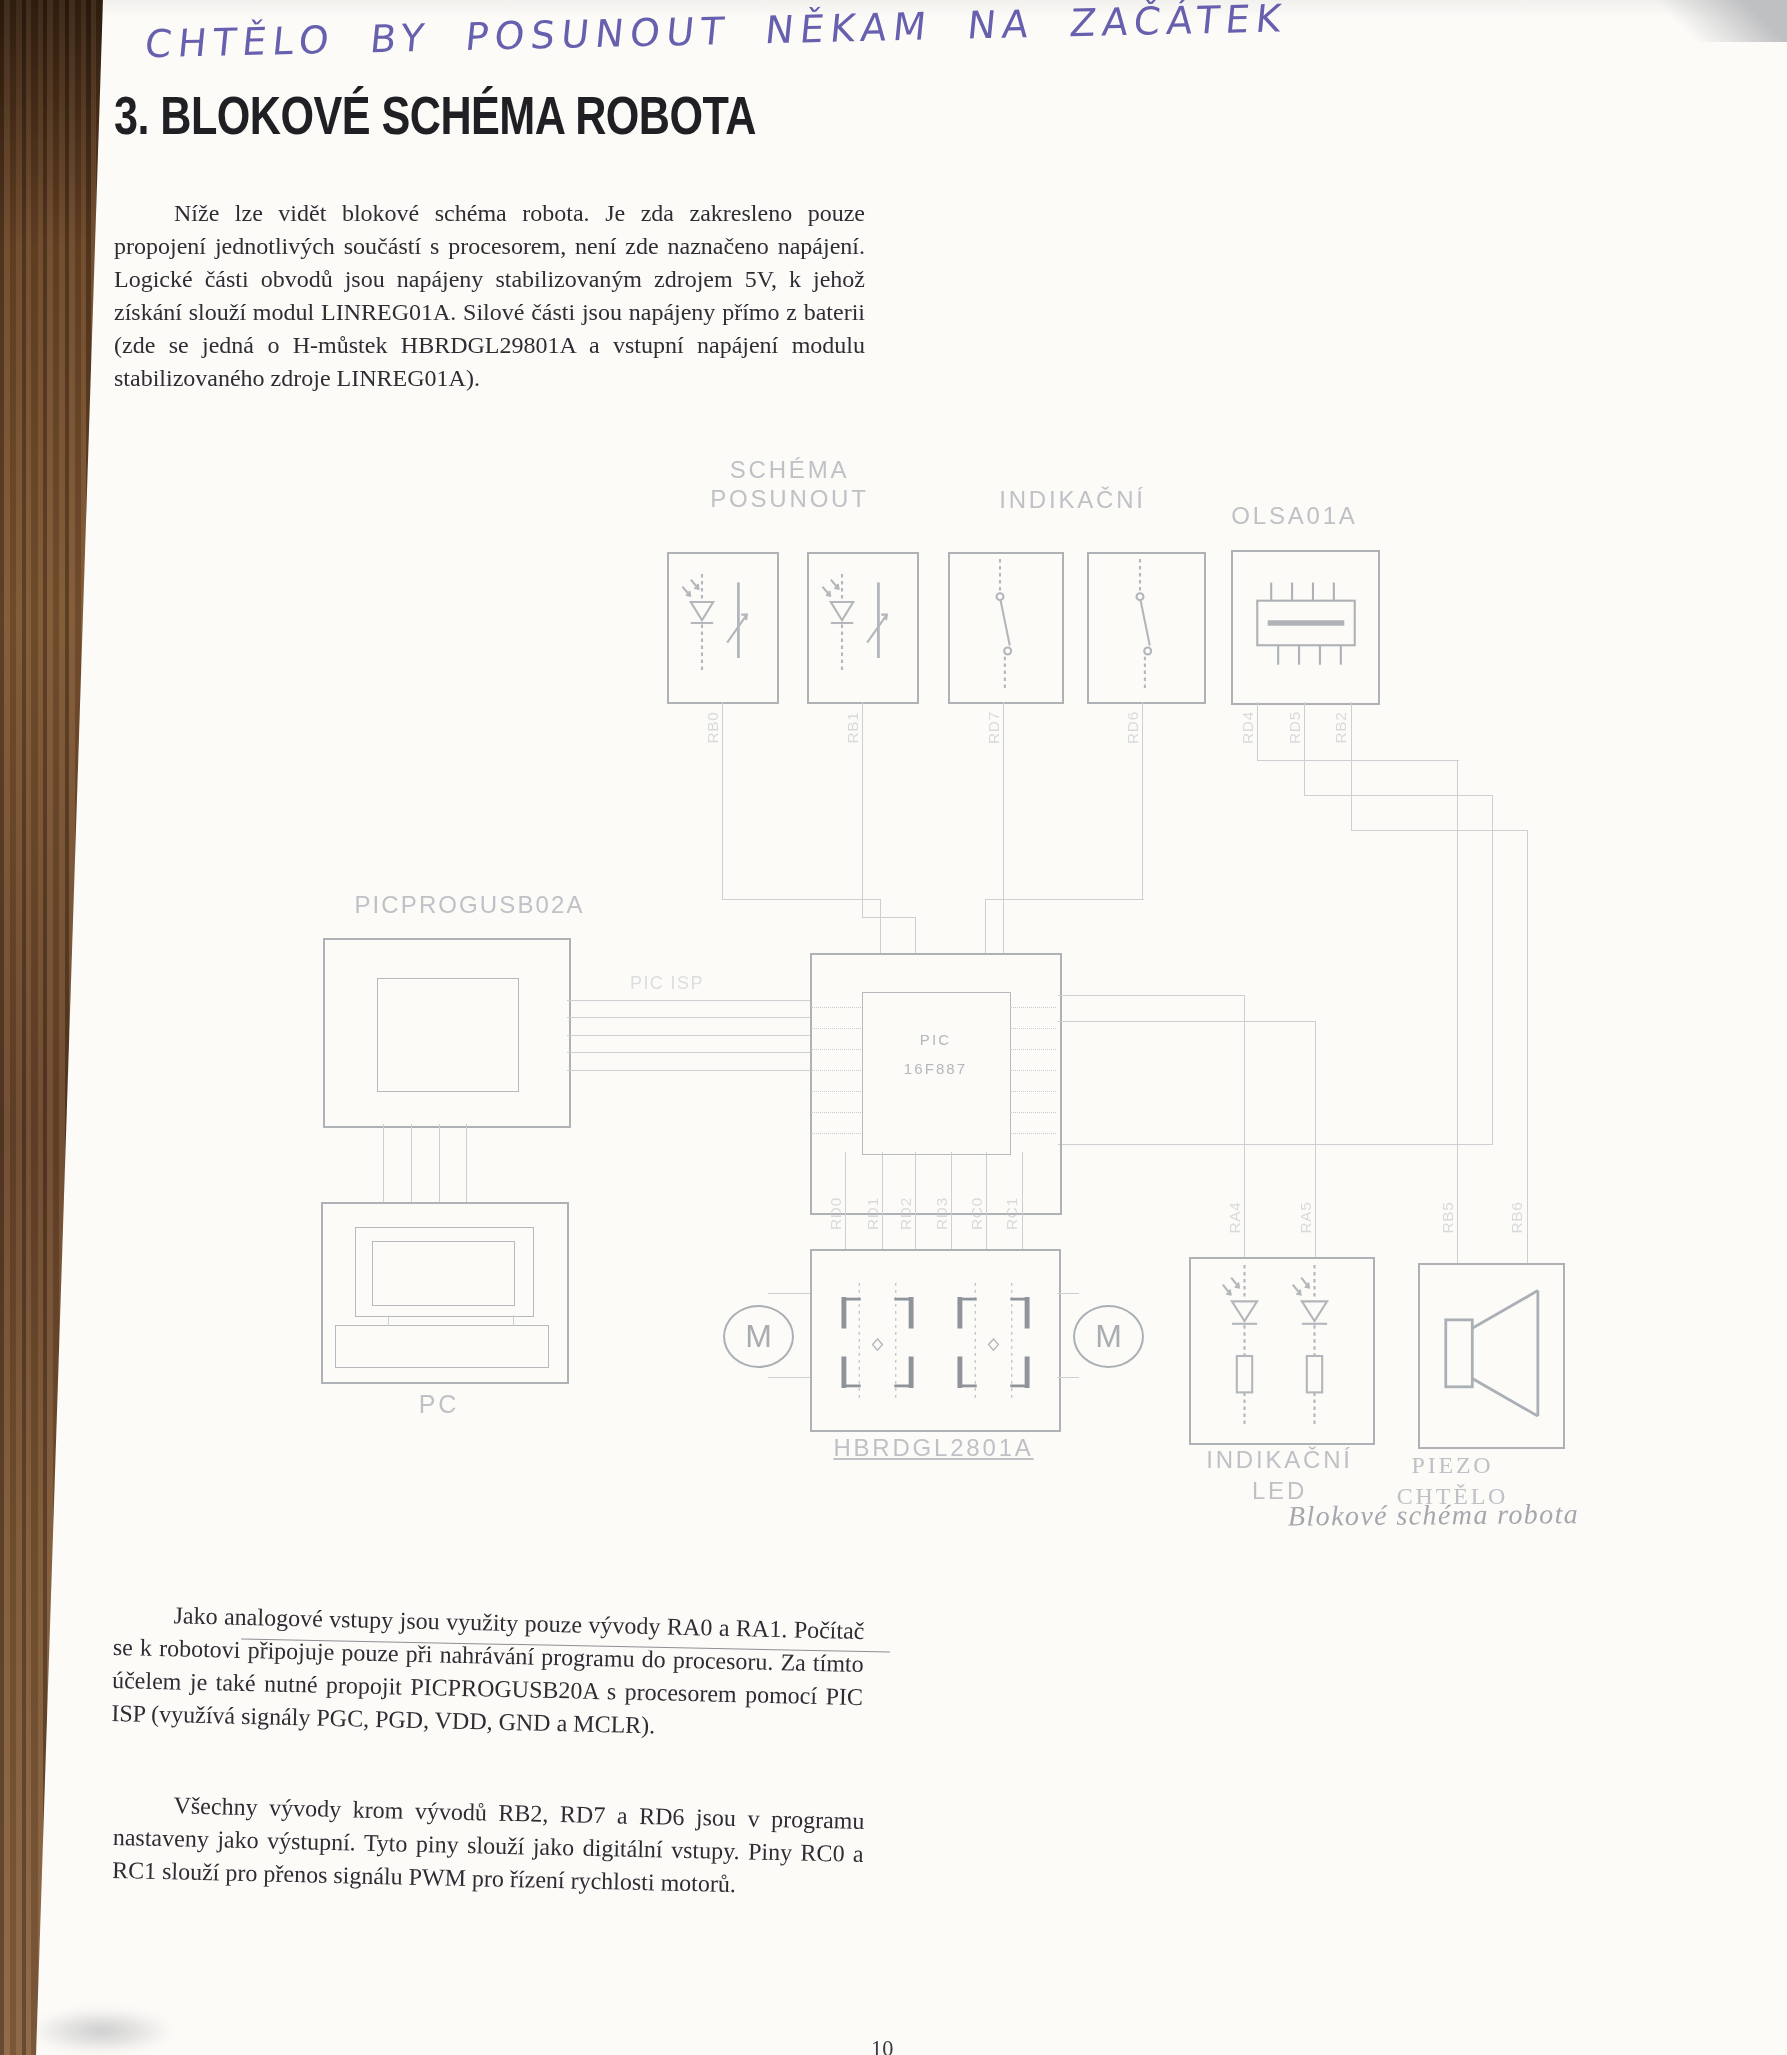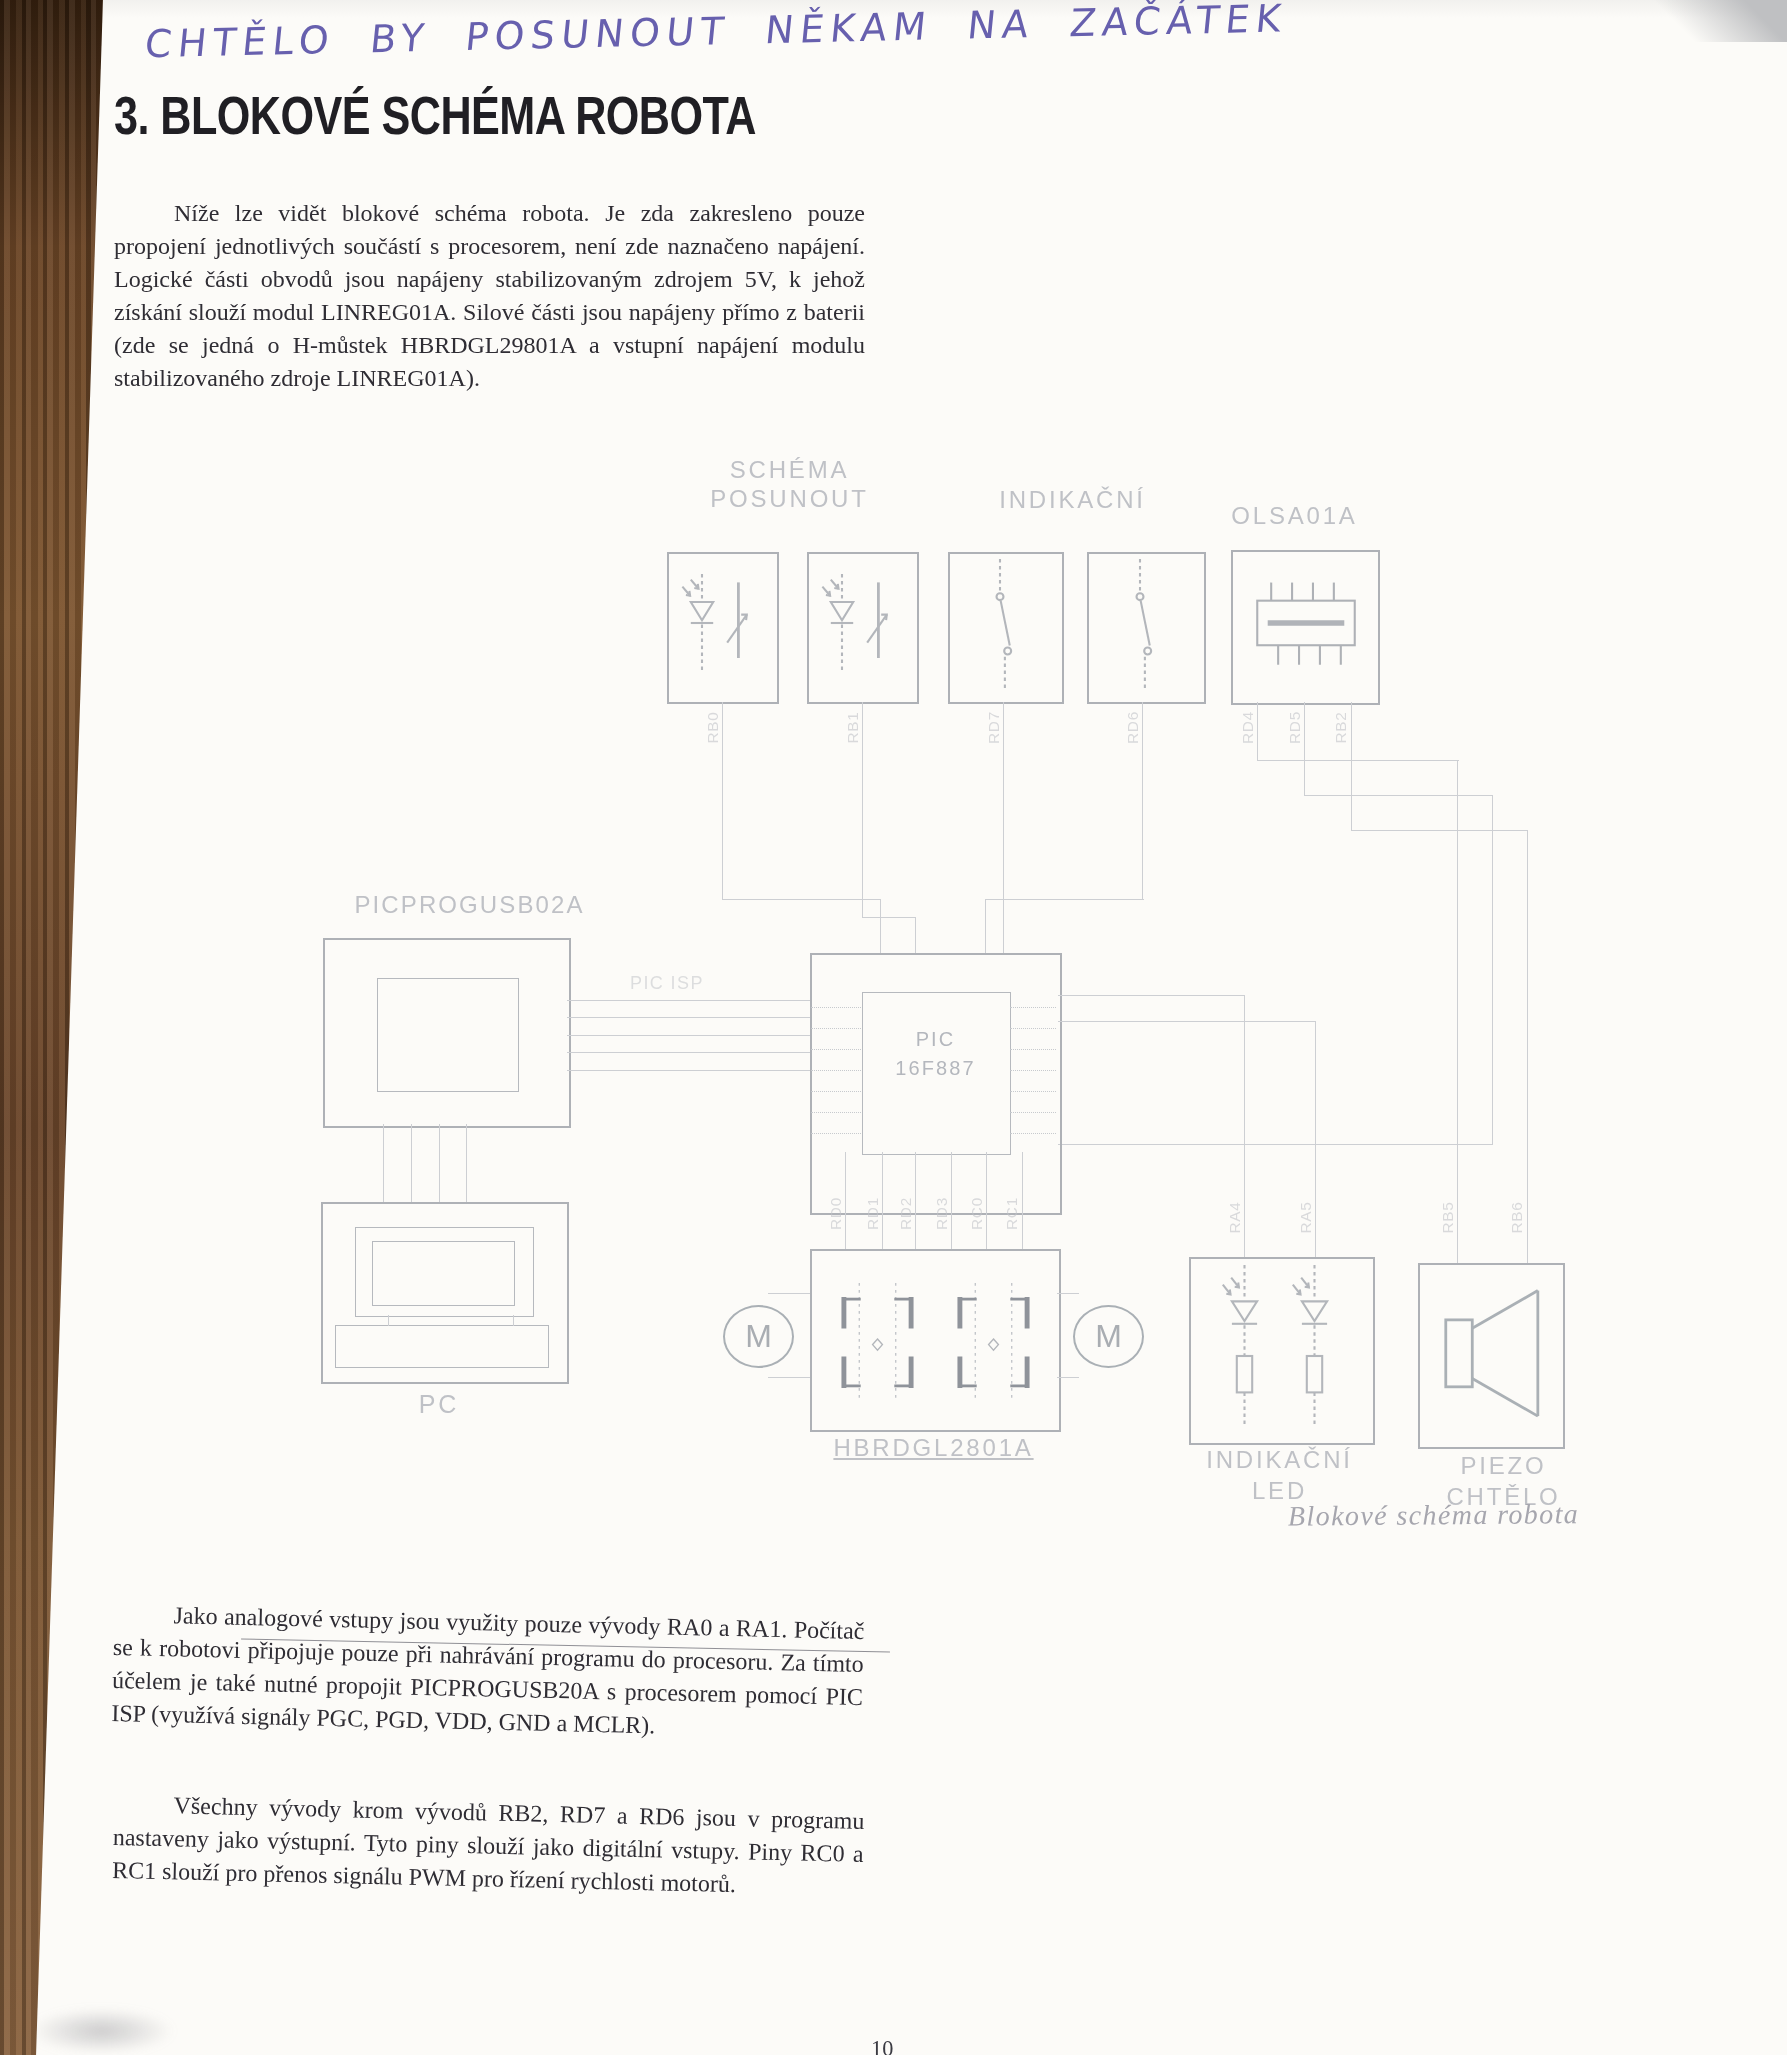--- a/index.html
+++ b/index.html
@@ -179,21 +179,21 @@
       <div class="wire" style="left:567px;top:1052px;width:243px;height:1.4px;"></div>
       <div class="wire" style="left:567px;top:1070px;width:243px;height:1.4px;"></div>
 
       <div class="wire" style="left:383px;top:1124px;width:1.4px;height:78px;"></div>
       <div class="wire" style="left:411px;top:1124px;width:1.4px;height:78px;"></div>
       <div class="wire" style="left:439px;top:1124px;width:1.4px;height:78px;"></div>
       <div class="wire" style="left:466px;top:1124px;width:1.4px;height:78px;"></div>
 
       <div class="dg-box" style="left:810px;top:953px;width:248px;height:258px;"></div>
       <div class="dg-box-thin" style="left:862px;top:992px;width:147px;height:161px;"></div>
-      <div class="dg-label" style="left:862px;top:1025px;width:147px;font-size:20px;letter-spacing:2.1px;color:#b4b7bd;">
+      <div class="dg-label" style="left:862px;top:1025px;width:147px;font-size:15px;letter-spacing:2.1px;color:#b4b7bd;">
         <div>PIC</div>
         <div>16F887</div>
       </div>
 
       <div class="stub" style="left:811px;top:1007px;width:50px;"></div>
       <div class="stub" style="left:811px;top:1028px;width:50px;"></div>
       <div class="stub" style="left:811px;top:1049px;width:50px;"></div>
       <div class="stub" style="left:811px;top:1070px;width:50px;"></div>
       <div class="stub" style="left:811px;top:1091px;width:50px;"></div>
       <div class="stub" style="left:811px;top:1112px;width:50px;"></div>
@@ -298,21 +298,21 @@
         <div>LED</div>
       </div>
 
       <div class="dg-box" style="left:1418px;top:1263px;width:143px;height:182px;"></div>
       <svg style="left:1440px;top:1285px;" width="105" height="136" viewBox="0 0 150 195" stroke="#aab0b5" fill="none" stroke-width="4">
         <rect x="8" y="50" width="38" height="96"></rect>
         <line x1="46" y1="62" x2="140" y2="8"></line>
         <line x1="140" y1="8" x2="140" y2="188"></line>
         <line x1="140" y1="188" x2="46" y2="134"></line>
       </svg>
-      <div class="dg-label" style="left:1399px;top:1450px;width:209px;line-height:31px;">
+      <div class="dg-label" style="left:1348px;top:1450px;width:209px;line-height:31px;font-family:Liberation Serif, serif;">
         <div>PIEZO</div>
         <div>CHTĚLO</div>
       </div>
 
       <div class="dg-box" style="left:321px;top:1202px;width:244px;height:178px;"></div>
       <div class="dg-box-thin" style="left:355px;top:1227px;width:177px;height:88px;"></div>
       <div class="dg-box-thin" style="left:372px;top:1241px;width:141px;height:63px;"></div>
       <div class="dg-box-thin" style="left:335px;top:1325px;width:212px;height:41px;"></div>
       <div class="wire" style="left:388px;top:1315px;width:1.4px;height:10.5px;"></div>
       <div class="wire" style="left:513px;top:1315px;width:1.4px;height:10.5px;"></div>

